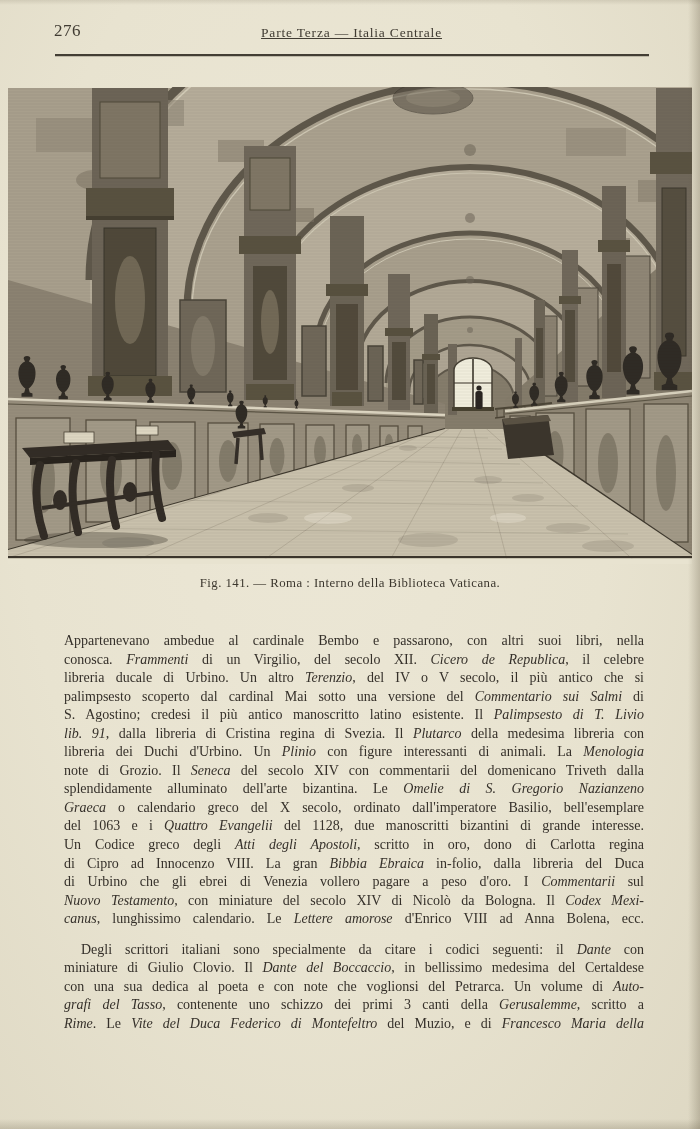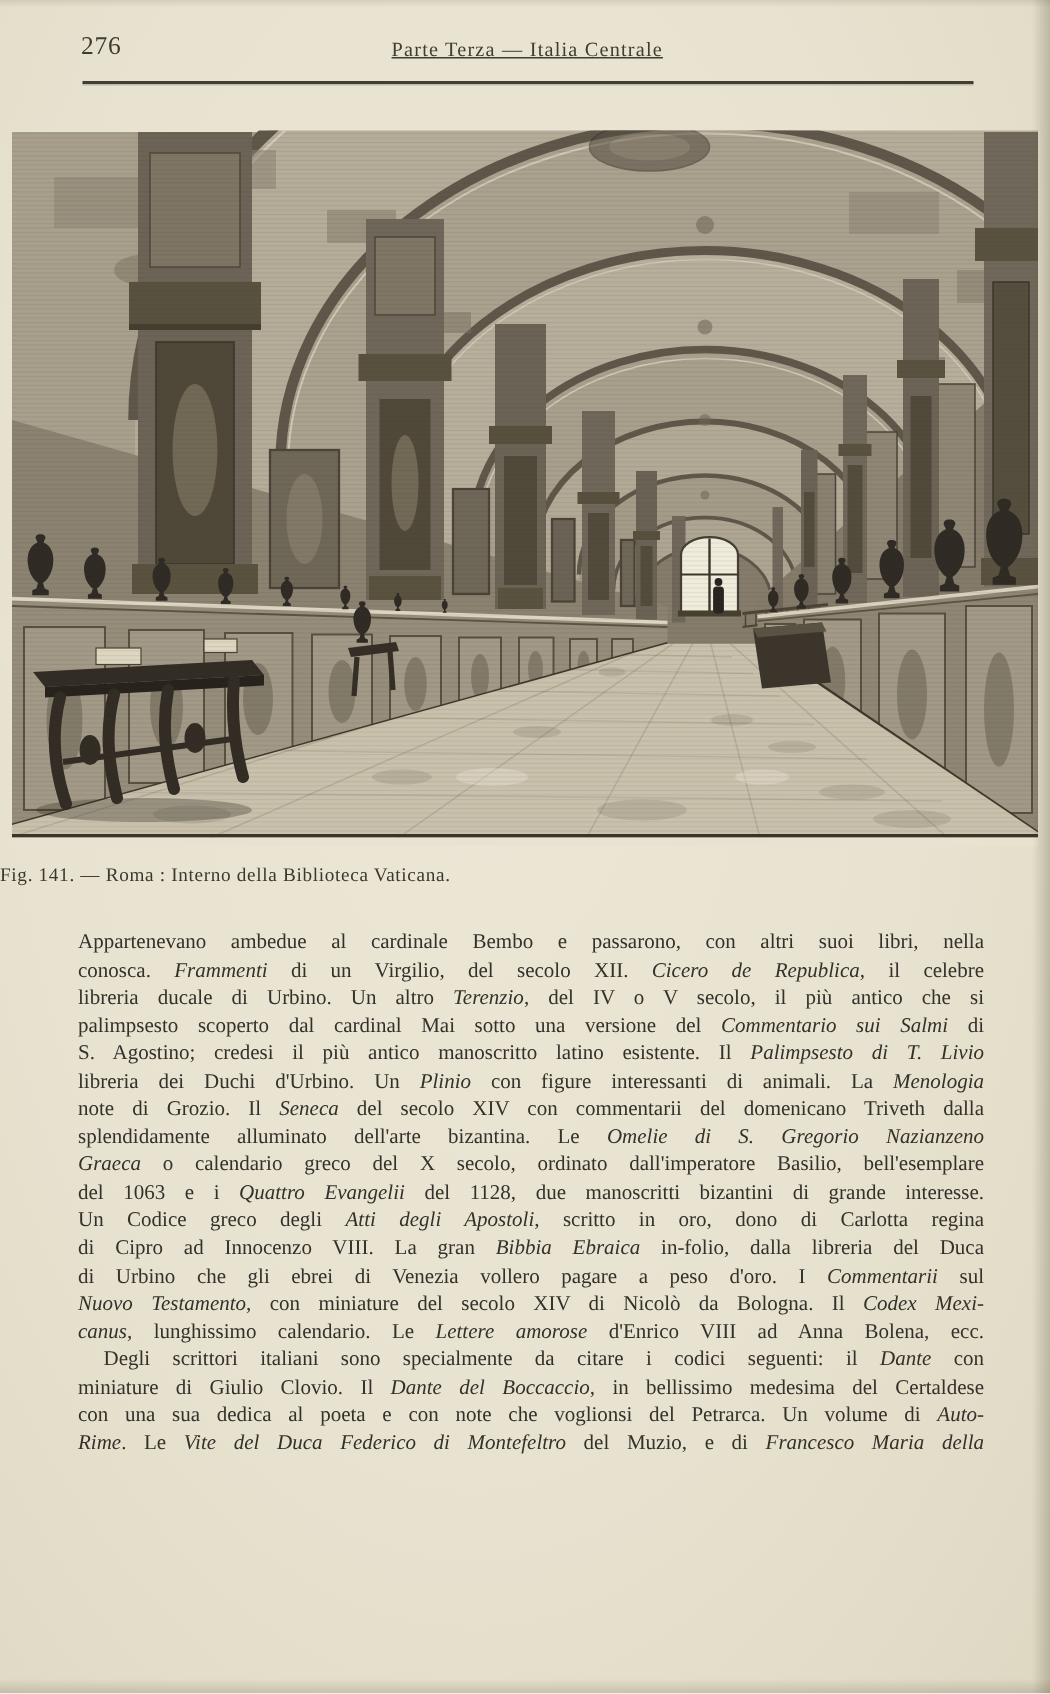--- a/index.html
+++ b/index.html
@@ -5,23 +5,23 @@
   html,body{margin:0;padding:0;}
   .page{
     position:relative;width:700px;height:1129px;overflow:hidden;
     background:radial-gradient(ellipse at 45% 38%, #ece7d6 0%, #e8e3d0 55%, #ded8c3 100%);
     font-family:"Liberation Serif", serif;color:#35302a;
   }
   .pgnum{position:absolute;left:54px;top:21px;font-size:17px;letter-spacing:.5px;color:#413c33;}
   .rtitle{position:absolute;left:55px;right:52px;top:25px;text-align:center;font-size:13.5px;letter-spacing:.8px;color:#413c33;text-decoration:underline;}
   .hrule{position:absolute;left:55px;right:51px;top:54px;height:2px;background:#433e34;box-shadow:0 1px 0 rgba(67,62,52,.25);}
   .fig{position:absolute;left:8px;top:87px;width:684px;height:478px;}
-  .caption{position:absolute;left:0;right:0;top:576px;font-size:12.8px;letter-spacing:.45px;color:#3c372e;}
+  .caption{position:absolute;left:0;right:0;top:576px;text-align:center;font-size:12.8px;letter-spacing:.45px;color:#3c372e;}
   .bodytext{position:absolute;left:52px;top:620px;width:604px;font-size:14px;}
-  .para{margin:0;}
+  .para{margin:12px;}
   .tline{line-height:18.55px;height:18.55px;overflow:hidden;text-align:justify;text-align-last:justify;}
   .tline .it{font-style:italic;}
   .tline.indent{text-indent:17px;}
   .edge-r{position:absolute;right:0;top:0;bottom:0;width:12px;background:linear-gradient(to right, rgba(92,82,60,0), rgba(92,82,60,.28));}
   .edge-b{position:absolute;left:0;right:0;bottom:0;height:10px;background:linear-gradient(to bottom, rgba(92,82,60,0), rgba(92,82,60,.22));}
   .edge-t{position:absolute;left:0;right:0;top:0;height:5px;background:linear-gradient(to bottom, rgba(92,82,60,.14), rgba(92,82,60,0));}
 </style>
 </head>
 <body>
 
@@ -307,35 +307,37 @@
 
   <div class="caption">Fig. 141. — Roma : Interno della Biblioteca Vaticana.</div>
 
   <div class="bodytext">
       <div class="para">
         <div class="tline"><span>Appartenevano ambedue al cardinale Bembo e passarono, con altri suoi libri, nella</span></div>
         <div class="tline"><span>conosca. </span><span class="it">Frammenti</span><span> di un Virgilio, del secolo XII. </span><span class="it">Cicero de Republica</span><span>, il celebre</span></div>
         <div class="tline"><span>libreria ducale di Urbino. Un altro </span><span class="it">Terenzio</span><span>, del IV o V secolo, il più antico che si</span></div>
         <div class="tline"><span>palimpsesto scoperto dal cardinal Mai sotto una versione del </span><span class="it">Commentario sui Salmi</span><span> di</span></div>
         <div class="tline"><span>S. Agostino; credesi il più antico manoscritto latino esistente. Il </span><span class="it">Palimpsesto di T. Livio</span></div>
+        <div class="tline"><span class="it">lib. 91</span><span>, dalla libreria di Cristina regina di Svezia. Il </span><span class="it">Plutarco</span><span> della medesima libreria con</span></div>
         <div class="tline"><span>libreria dei Duchi d'Urbino. Un </span><span class="it">Plinio</span><span> con figure interessanti di animali. La </span><span class="it">Menologia</span></div>
         <div class="tline"><span>note di Grozio. Il </span><span class="it">Seneca</span><span> del secolo XIV con commentarii del domenicano Triveth dalla</span></div>
         <div class="tline"><span>splendidamente alluminato dell'arte bizantina. Le </span><span class="it">Omelie di S. Gregorio Nazianzeno</span></div>
         <div class="tline"><span class="it">Graeca</span><span> o calendario greco del X secolo, ordinato dall'imperatore Basilio, bell'esemplare</span></div>
         <div class="tline"><span>del 1063 e i </span><span class="it">Quattro Evangelii</span><span> del 1128, due manoscritti bizantini di grande interesse.</span></div>
         <div class="tline"><span>Un Codice greco degli </span><span class="it">Atti degli Apostoli</span><span>, scritto in oro, dono di Carlotta regina</span></div>
         <div class="tline"><span>di Cipro ad Innocenzo VIII. La gran </span><span class="it">Bibbia Ebraica</span><span> in-folio, dalla libreria del Duca</span></div>
         <div class="tline"><span>di Urbino che gli ebrei di Venezia vollero pagare a peso d'oro. I </span><span class="it">Commentarii</span><span> sul</span></div>
         <div class="tline"><span class="it">Nuovo Testamento</span><span>, con miniature del secolo XIV di Nicolò da Bologna. Il </span><span class="it">Codex Mexi-</span></div>
         <div class="tline"><span class="it">canus</span><span>, lunghissimo calendario. Le </span><span class="it">Lettere amorose</span><span> d'Enrico VIII ad Anna Bolena, ecc.</span></div>
       </div>
       <div class="para">
         <div class="tline indent"><span>Degli scrittori italiani sono specialmente da citare i codici seguenti: il </span><span class="it">Dante</span><span> con</span></div>
         <div class="tline"><span>miniature di Giulio Clovio. Il </span><span class="it">Dante del Boccaccio</span><span>, in bellissimo medesima del Certaldese</span></div>
         <div class="tline"><span>con una sua dedica al poeta e con note che voglionsi del Petrarca. Un volume di </span><span class="it">Auto-</span></div>
+        <div class="tline"><span class="it">grafi del Tasso</span><span>, contenente uno schizzo dei primi 3 canti della </span><span class="it">Gerusalemme</span><span>, scritto a</span></div>
         <div class="tline"><span class="it">Rime</span><span>. Le </span><span class="it">Vite del Duca Federico di Montefeltro</span><span> del Muzio, e di </span><span class="it">Francesco Maria della</span></div>
       </div>
     </div>
 
   <div class="edge-t"></div>
   <div class="edge-r"></div>
   <div class="edge-b"></div>
 </div>
 
 </body></html>

